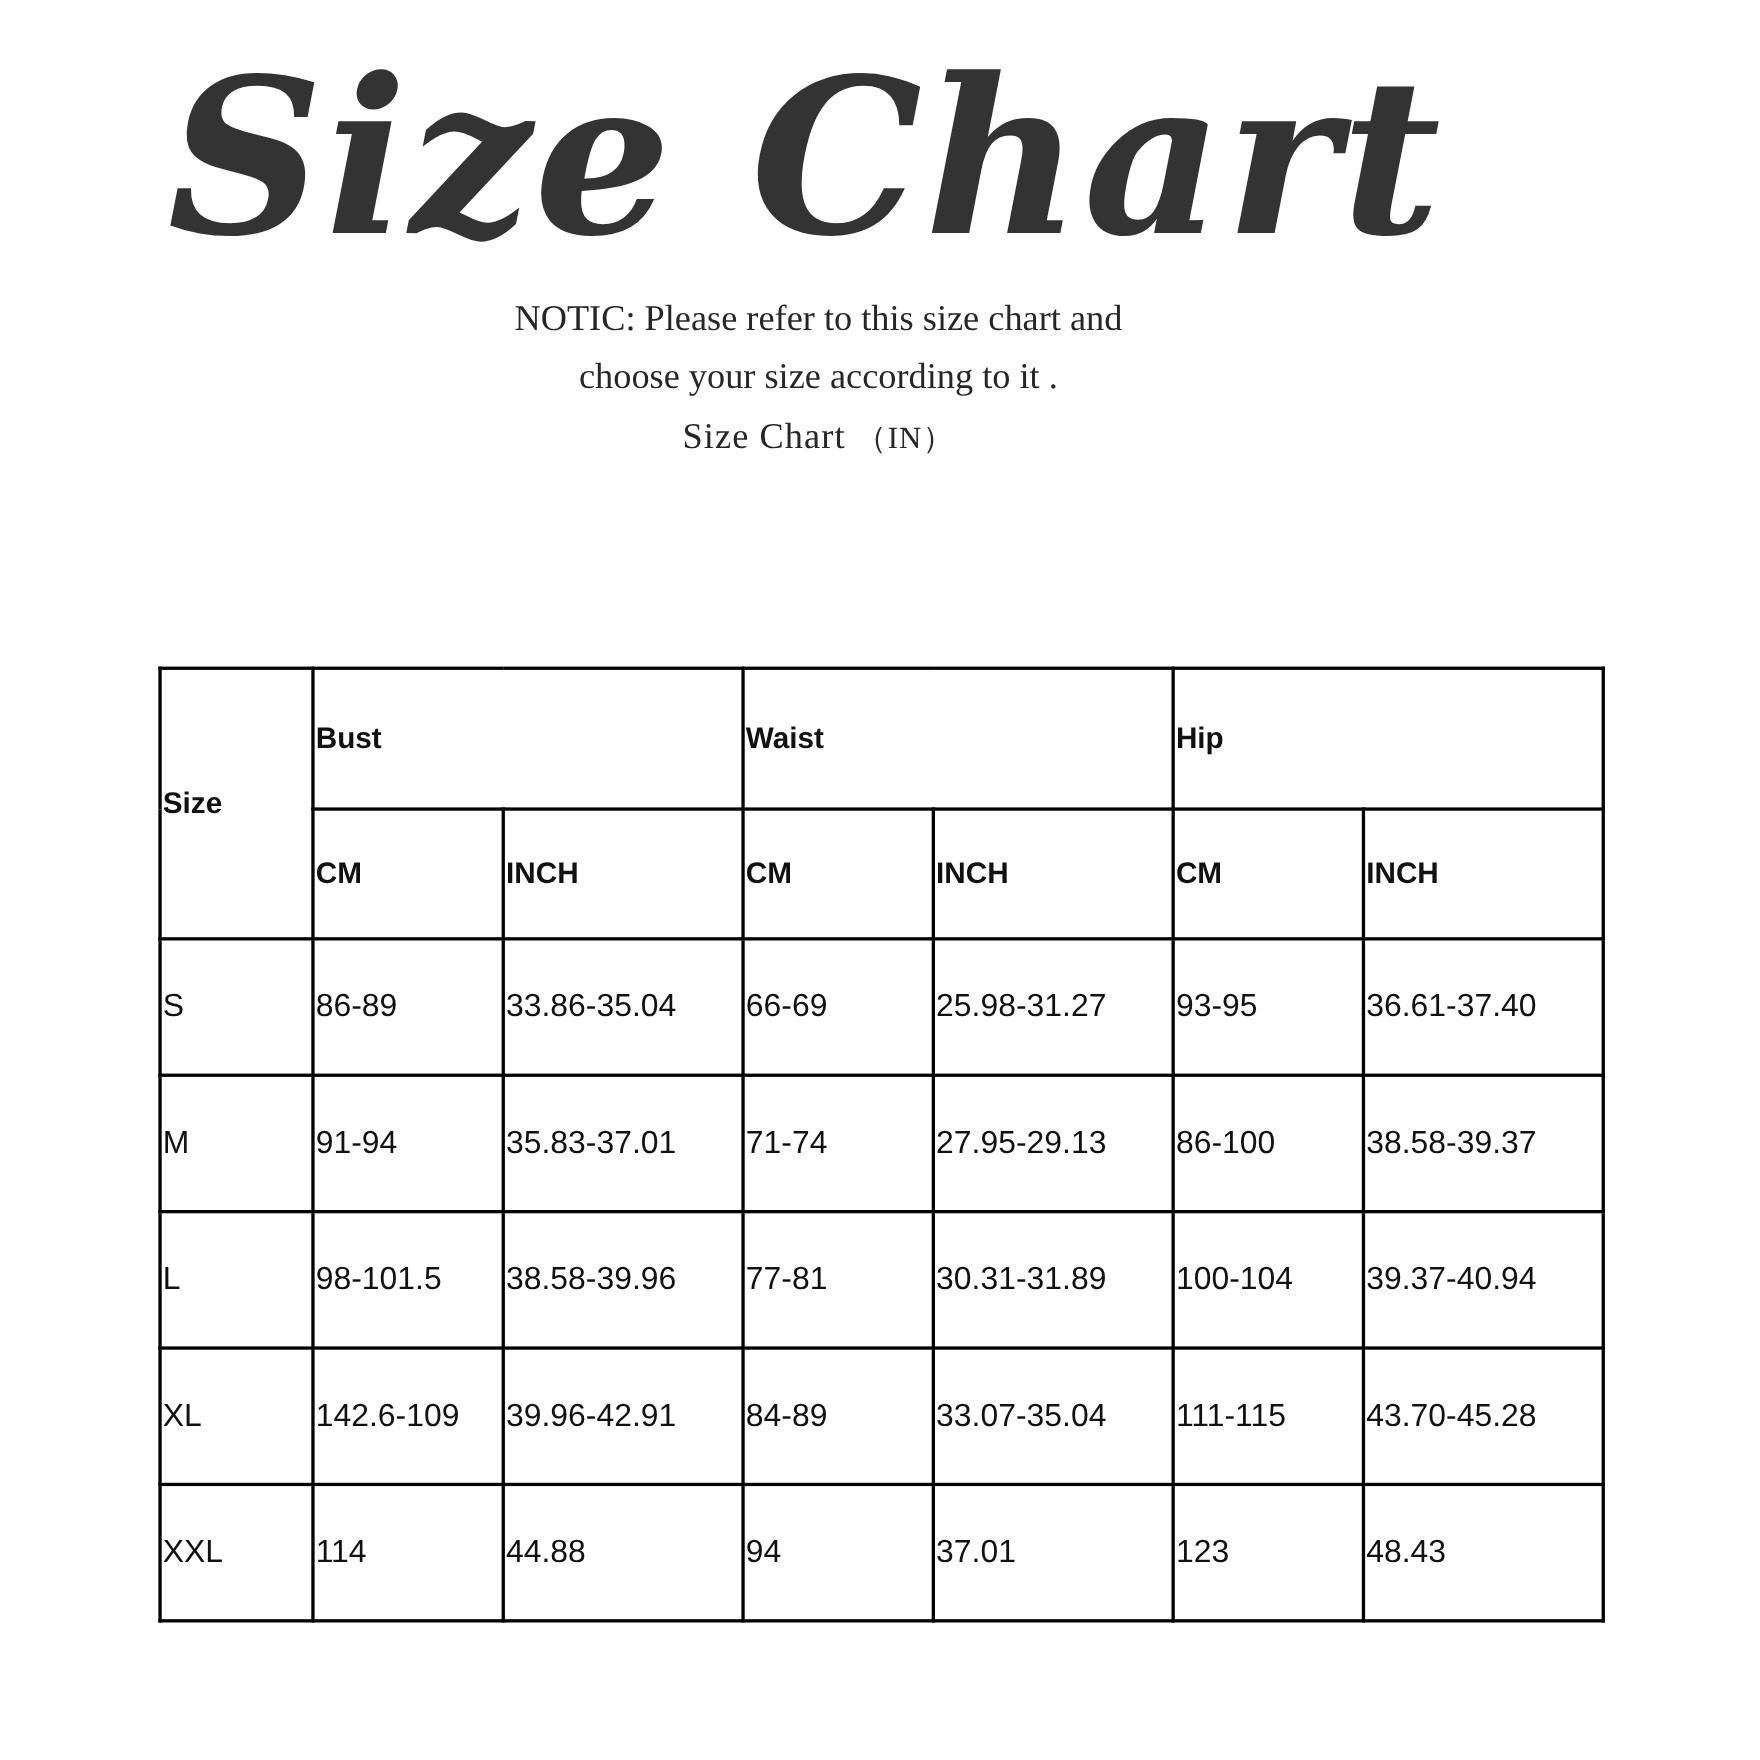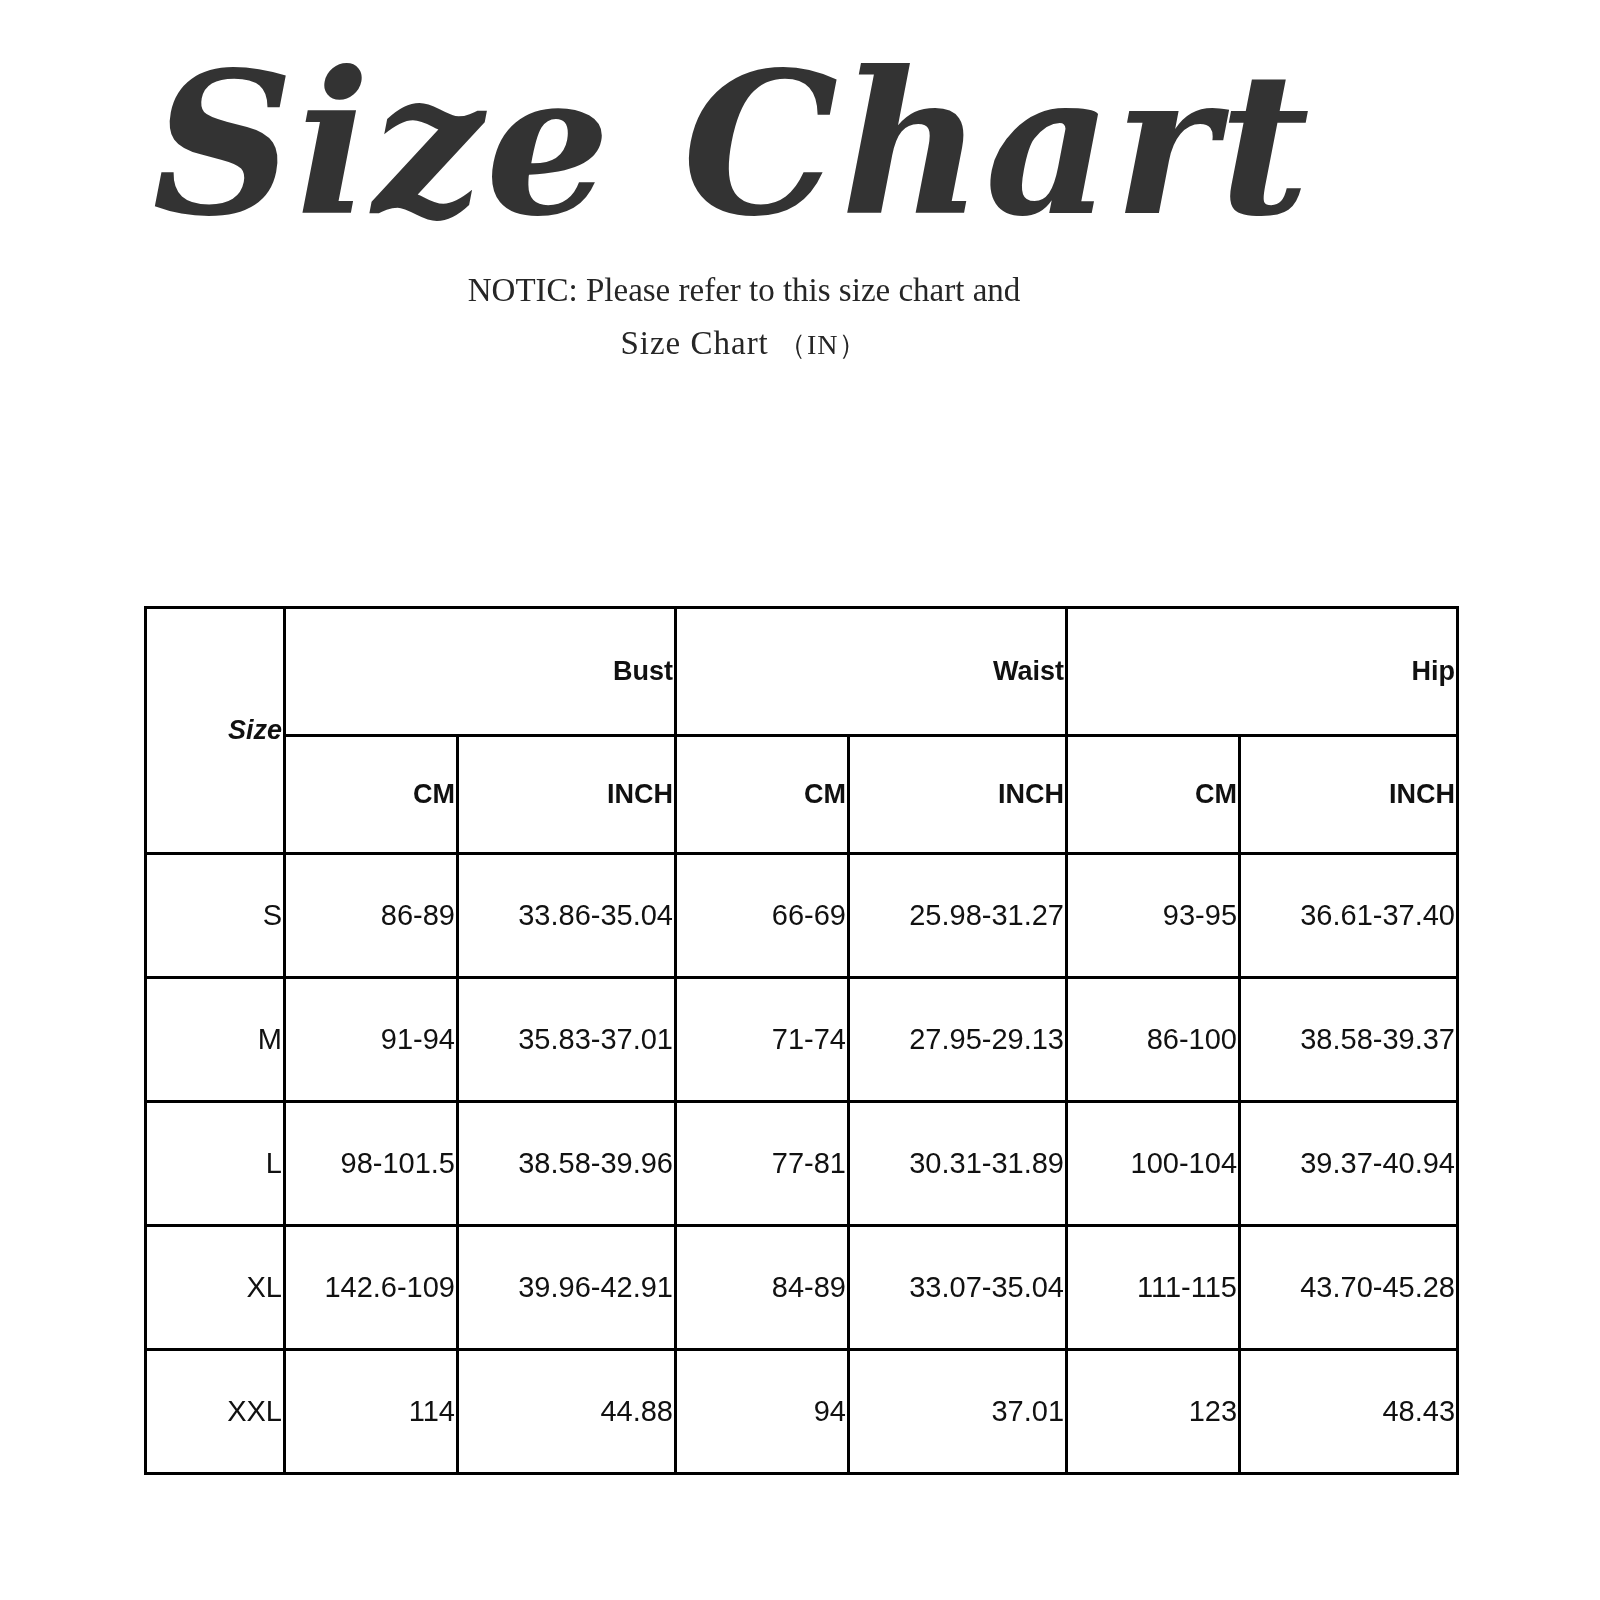--- a/index.html
+++ b/index.html
@@ -64,21 +64,21 @@
     width: 1306px;
   }
   table.size-table {
     border-collapse: collapse;
     width: 1306px;
     table-layout: fixed;
   }
   table.size-table th,
   table.size-table td {
     border: 3px solid #000000;
-    text-align: right;
+    text-align: left;
     vertical-align: middle;
     color: #111111;
   }
   table.size-table th {
     font-weight: 700;
     font-size: 27px;
   }
   table.size-table td {
     font-weight: 400;
     font-size: 29px;
@@ -87,39 +87,39 @@
   .col-cm     { width: 173px; }
   .col-inch   { width: 218px; }
 
   .row-group  { height: 128px; }
   .row-unit   { height: 118px; }
   .row-data   { height: 124px; }
 
   .cell-size-label {
     font-weight: 700;
     font-size: 27px;
-    font-style: italic;
   }
   .unit-cell {
     font-weight: 400;
     font-size: 28px;
   }
   .size-val {
     font-size: 29px;
   }
 </style>
 </head>
 <body>
 
 <div class="page">
 
   <div class="title">Size Chart</div>
 
   <div class="notice">
     <div>NOTIC: Please refer to this size chart and</div>
+    <div>choose your size according to it .</div>
     <div class="sizechart-in">
       <span>Size Chart</span>
       <span class="paren">（IN）</span>
     </div>
   </div>
 
   <div class="table-wrap">
     <table class="size-table">
       <colgroup>
         <col class="col-size">

